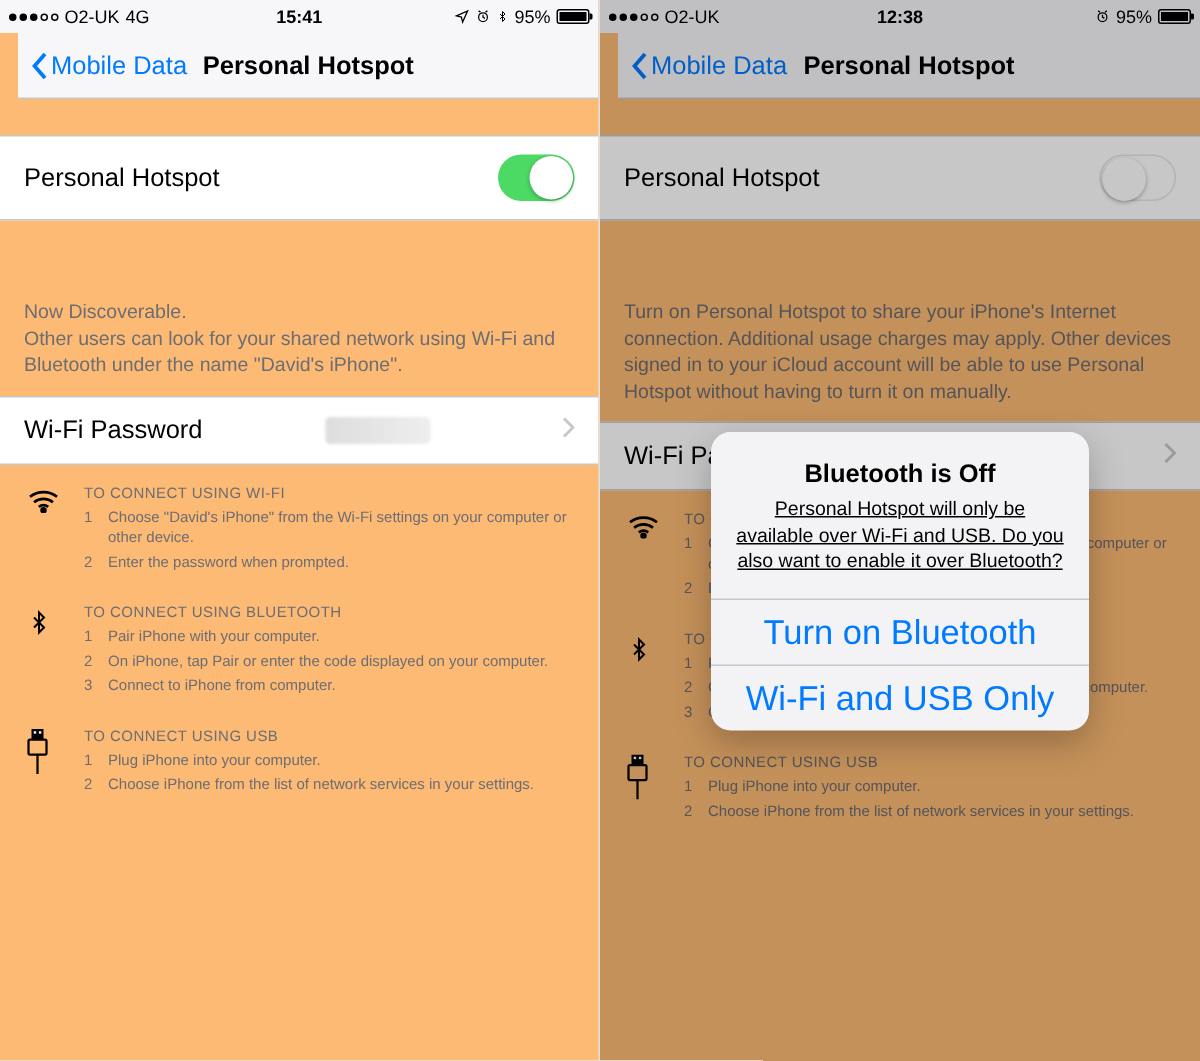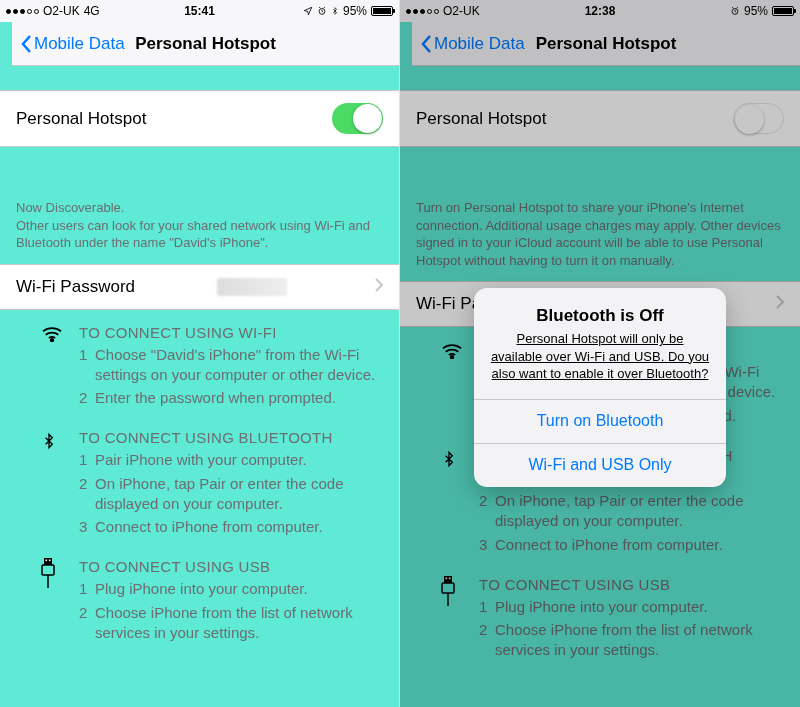--- a/index.html
+++ b/index.html
@@ -1,18 +1,18 @@
 <!DOCTYPE html>
 <html><head>
 <meta charset="utf-8">
 <style>
   * { box-sizing: border-box; margin: 0; padding: 0; }
   html, body { width: 800px; height: 707px; font-family: -apple-system, "Helvetica Neue", Arial, sans-serif; background:#fff;}
   .stage { display:flex; width:800px; height:707px; }
-  .phone { width:400px; height:707px; background:#5eead4; position:relative; overflow:hidden; border-right:1px solid #e0e0e0;}
+  .phone { width:400px; height:707px; background:#fdba74; position:relative; overflow:hidden; border-right:1px solid #e0e0e0;}
   .phone:last-child{border-right:none;}
   .dimmer { position:absolute; inset:0; background:rgba(0,0,0,0.22); z-index:5;}
   
   .statusbar{height:22px; background:#f7f7f9; display:flex; align-items:center; font-size:12px; color:#000; padding:0 6px; position:relative;}
   .sb-left{display:flex;align-items:center;gap:4px;}
   .sb-dots{display:flex;gap:2px;}
   .dot{width:5px;height:5px;border-radius:50%;border:1px solid #000;}
   .dot.fill{background:#000;}
   .sb-center{position:absolute;left:50%;transform:translateX(-50%);font-weight:600;}
   .sb-right{margin-left:auto;display:flex;align-items:center;gap:4px;}
@@ -31,31 +31,31 @@
   .cell .chev{margin-left:auto;color:#c7c7cc;}
   .toggle{margin-left:auto;width:51px;height:31px;border-radius:31px;position:relative;}
   .toggle.on{background:#4cd964;}
   .toggle.off{background:#fff;border:1px solid #e5e5ea;}
   .knob{position:absolute;top:1px;width:29px;height:29px;border-radius:50%;background:#fff;box-shadow:0 1px 3px rgba(0,0,0,0.3);}
   .toggle.on .knob{right:1px;}
   .toggle.off .knob{left:1px;}
   .footer{font-size:13px;color:#6d6d72;padding:8px 16px 12px;line-height:1.35;margin-top:44px;}
   .blurval{margin-left:auto;margin-right:6px;width:70px;height:18px;border-radius:3px;background:linear-gradient(90deg,#ddd,#eee);filter:blur(1px);}
   
-  .inst{padding:14px 16px 4px 56px;position:relative;font-size:15px;color:#6d6d72;margin-left:23px;}
+  .inst{padding:14px 16px 4px 56px;position:relative;font-size:10px;color:#6d6d72;}
   .inst .title{text-transform:uppercase;letter-spacing:0.3px;margin-bottom:4px;}
   .inst .row{display:flex;gap:6px;margin-bottom:3px;line-height:1.35;}
   .inst .num{min-width:10px;}
   .inst .icon{position:absolute;left:18px;top:14px;color:#000;}
   
   .alert{position:absolute;z-index:10;left:50%;top:288px;transform:translateX(-50%);width:252px;background:#f3f3f5;border-radius:13px;overflow:hidden;box-shadow:0 8px 24px rgba(0,0,0,0.25);}
   .alert-body{padding:18px 16px 16px;text-align:center;}
   .alert-title{font-weight:600;font-size:17px;margin-bottom:4px;color:#000;}
   .alert-msg{font-size:13px;color:#000;line-height:1.35;text-decoration:underline;}
-  .alert-btn{border-top:1px solid #c8c7cc;height:44px;display:flex;align-items:center;justify-content:center;color:#007aff;font-size:16px;}
+  .alert-btn{border-top:1px solid #c8c7cc;height:44px;display:flex;align-items:center;justify-content:center;color:#007aff;font-size:23px;}
 </style>
 </head>
 <body>
 
 <div class="stage">
 
 <div class="phone">
   <div class="statusbar">
     <div class="sb-left">
       <span class="sb-dots">

